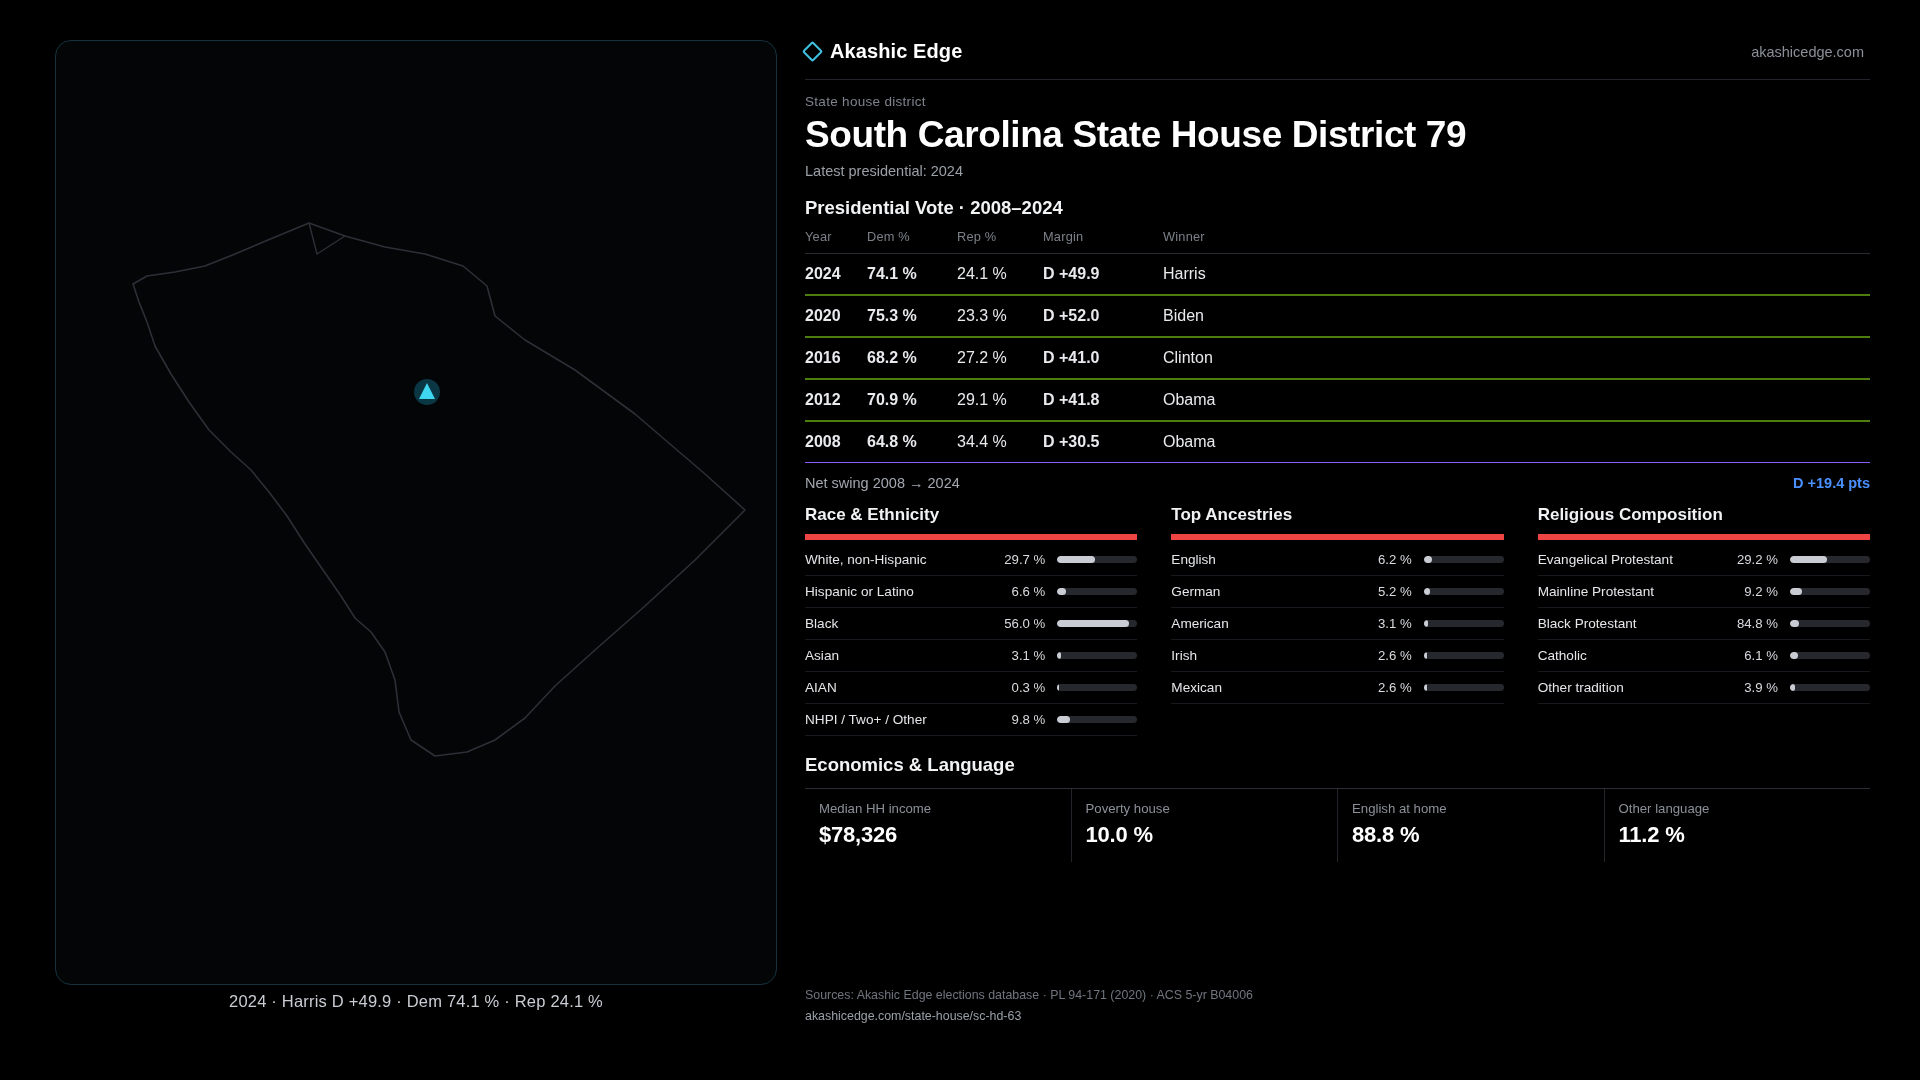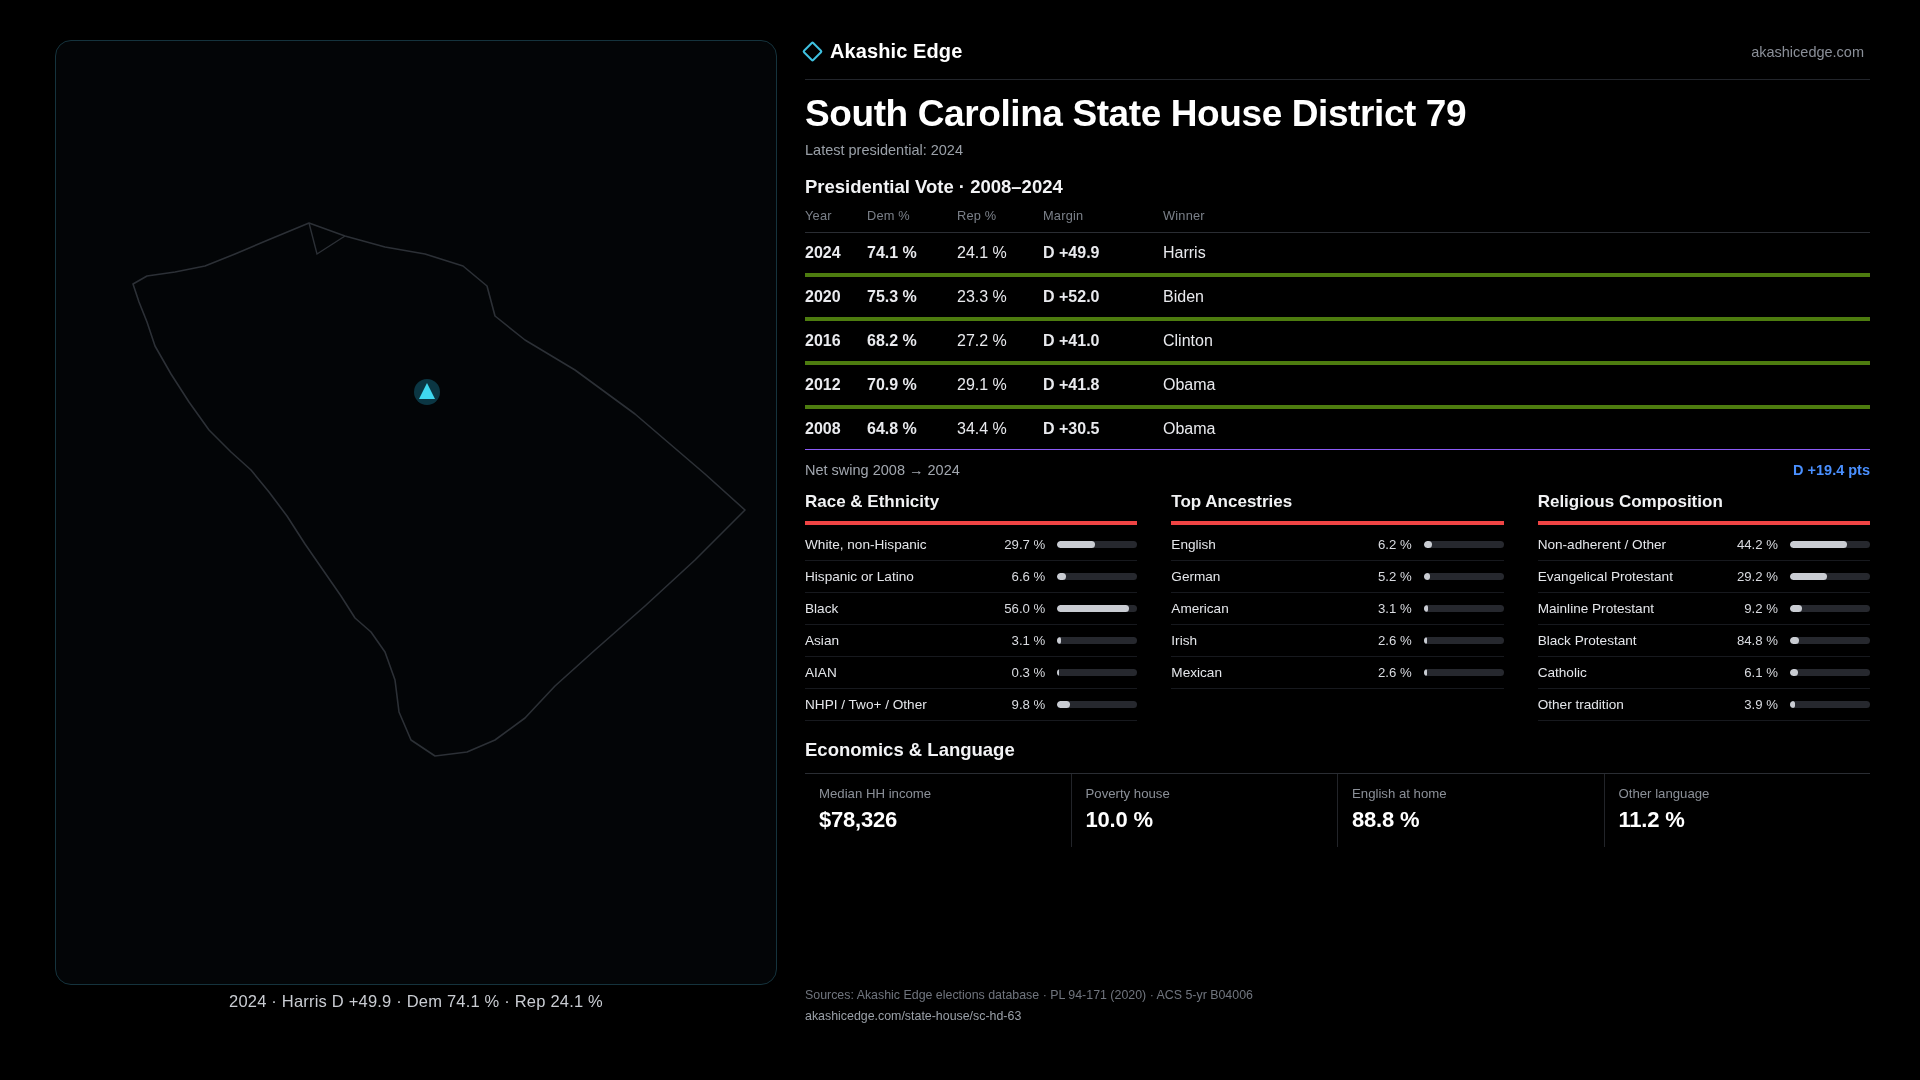--- a/index.html
+++ b/index.html
@@ -64,21 +64,21 @@
 
   .section-title { font-size: 18.5px; font-weight: 600; color: #f2f3f5; margin-bottom: 10px; }
 
   
   table.pres { width: 100%; border-collapse: collapse; }
   table.pres th {
     text-align: left; font-size: 12.8px; font-weight: 400; color: #7b8089;
     padding: 0 0 9px 0; letter-spacing: .2px;
   }
   table.pres td {
-    font-size: 16px; padding: 11px 0; border-top: 4px solid #4d7c0f; color: #e9eaee;
+    font-size: 16px; padding: 11px 0; border-top: 2px solid #4d7c0f; color: #e9eaee;
   }
   table.pres tr:first-child td { border-top: 1px solid #2a2d33; }
   .c-year { width: 62px; font-weight: 600; }
   .c-dem  { width: 90px; color: #4a90ff; font-weight: 600; }
   .c-rep  { width: 86px; color: #ef5b5b; font-weight: 400; }
   .c-mar  { width: 120px; color: #4a90ff; font-weight: 600; }
   .c-win  { color: #eceef1; }
 
   .netswing {
     display: flex; align-items: center; justify-content: space-between;
@@ -86,21 +86,21 @@
     padding: 12px 0 0 0;
     font-size: 14.5px; color: #a2a7af;
   }
   .netswing .val { color: #4a90ff; font-weight: 700; font-size: 14.5px; }
 
   
   .demo-cols { display: flex; gap: 34px; margin-top: 14px; }
   .demo-col { flex: 1 1 0; min-width: 0; }
   .demo-head {
     font-size: 17px; font-weight: 600; color: #f1f2f4;
-    padding-bottom: 9px; border-bottom: 4px solid #ef4444; margin-bottom: 4px;
+    padding-bottom: 9px; border-bottom: 6px solid #ef4444; margin-bottom: 4px;
   }
   .demo-row {
     display: flex; align-items: center;
     border-bottom: 1px solid #17191e;
     padding: 8px 0;
     font-size: 13.6px;
   }
   .demo-label { flex: 1 1 auto; color: #e4e6ea; white-space: nowrap; overflow: hidden; text-overflow: ellipsis; }
   .demo-pct { width: 58px; text-align: right; color: #d9dbe0; margin-right: 12px; font-size: 13.2px; }
   .bar-track { width: 80px; height: 7px; border-radius: 4px; background: #26282e; position: relative; overflow: hidden; flex: 0 0 80px; }
@@ -150,20 +150,21 @@
     <div class="brandrow">
       <div class="brand">
         <span class="brand-diamond"></span>
         <span class="brand-name">Akashic Edge</span>
       </div>
       <div class="brand-url">akashicedge.com</div>
     </div>
 
     <div class="rule"></div>
 
+    <div class="eyebrow">State house district</div>
     <h1 class="title">South Carolina State House District 79</h1>
     <div class="subline">Latest presidential: 2024</div>
 
     <div class="section-title">Presidential Vote · 2008–2024</div>
 
     <table class="pres">
       <thead>
         <tr>
           <th class="c-year">Year</th>
           <th class="c-dem" style="color:#7b8089;font-weight:400">Dem %</th>
@@ -299,27 +300,20 @@
           <span class="demo-pct">2.6 %</span>
           <span class="bar-track">
               <span class="bar-fill" style="width: 4.16%;"></span>
             </span>
         </div>
       </div>
 
       <div class="demo-col">
         <div class="demo-head">Religious Composition</div>
         <div class="demo-row">
-          <span class="demo-label">Non-adherent / Other</span>
-          <span class="demo-pct">44.2 %</span>
-          <span class="bar-track">
-              <span class="bar-fill" style="width: 70.72%;"></span>
-            </span>
-        </div>
-        <div class="demo-row">
           <span class="demo-label">Evangelical Protestant</span>
           <span class="demo-pct">29.2 %</span>
           <span class="bar-track">
               <span class="bar-fill" style="width: 46.72%;"></span>
             </span>
         </div>
         <div class="demo-row">
           <span class="demo-label">Mainline Protestant</span>
           <span class="demo-pct">9.2 %</span>
           <span class="bar-track">

